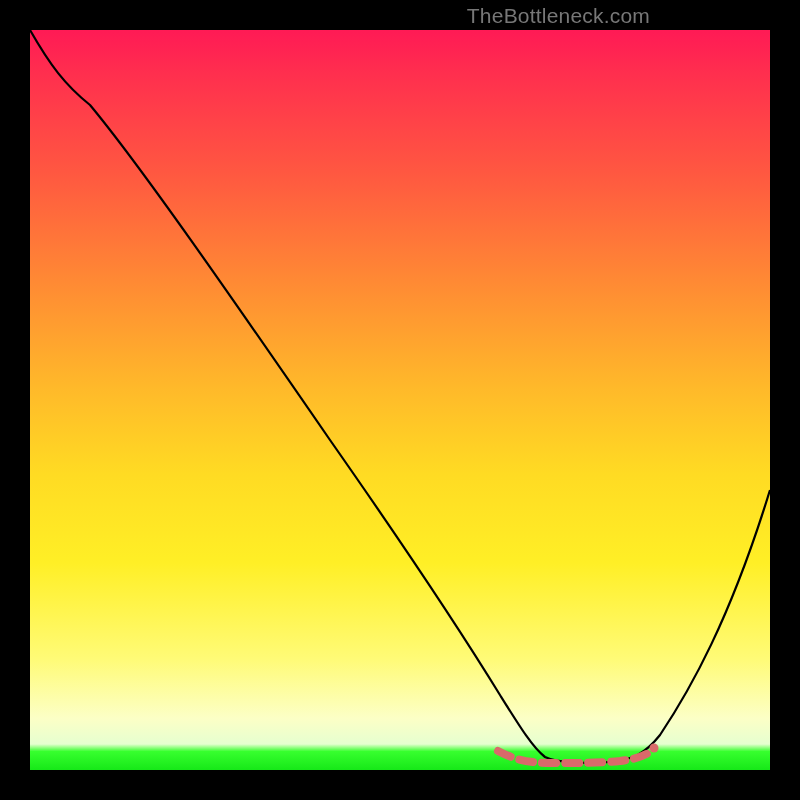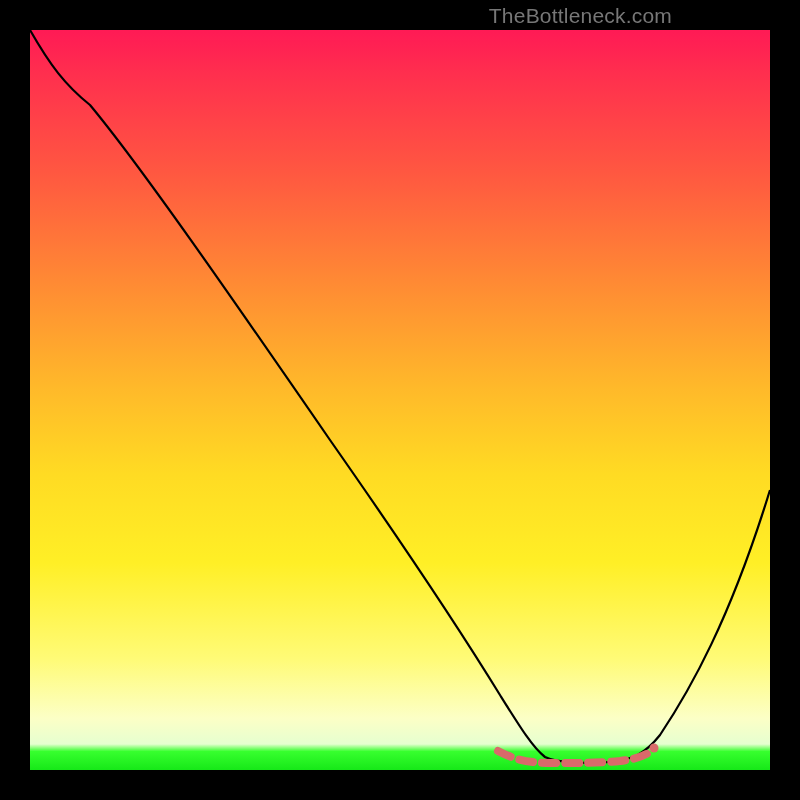--- a/index.html
+++ b/index.html
@@ -11,21 +11,20 @@
     overflow: hidden;
     font-family: Arial, Helvetica, sans-serif;
   }
   .frame {
     position: absolute;
     left: 0;
     top: 0;
     width: 660px;
     height: 800px;
     background: #000;
-    padding-left: 22px;
   }
   .plot {
     position: absolute;
     left: 30px;
     top: 30px;
     width: 740px;
     height: 740px;
     
     background: linear-gradient(
       to bottom,

